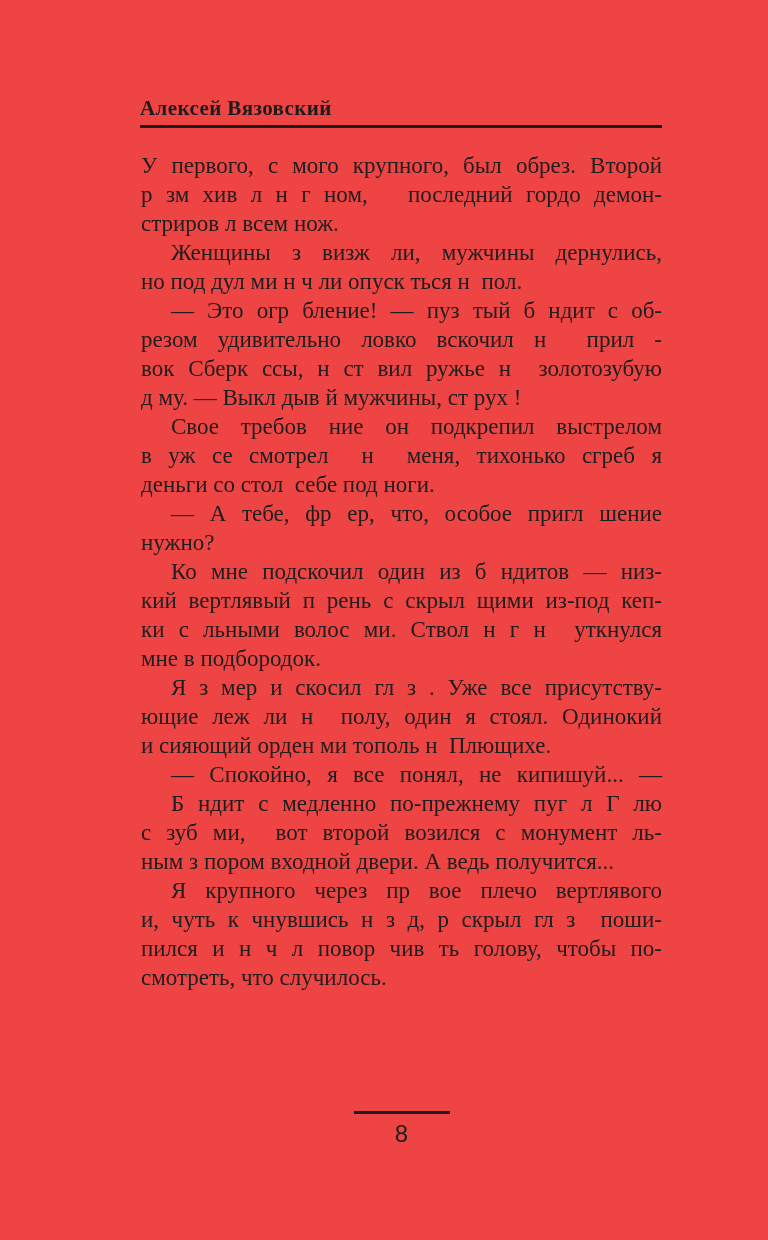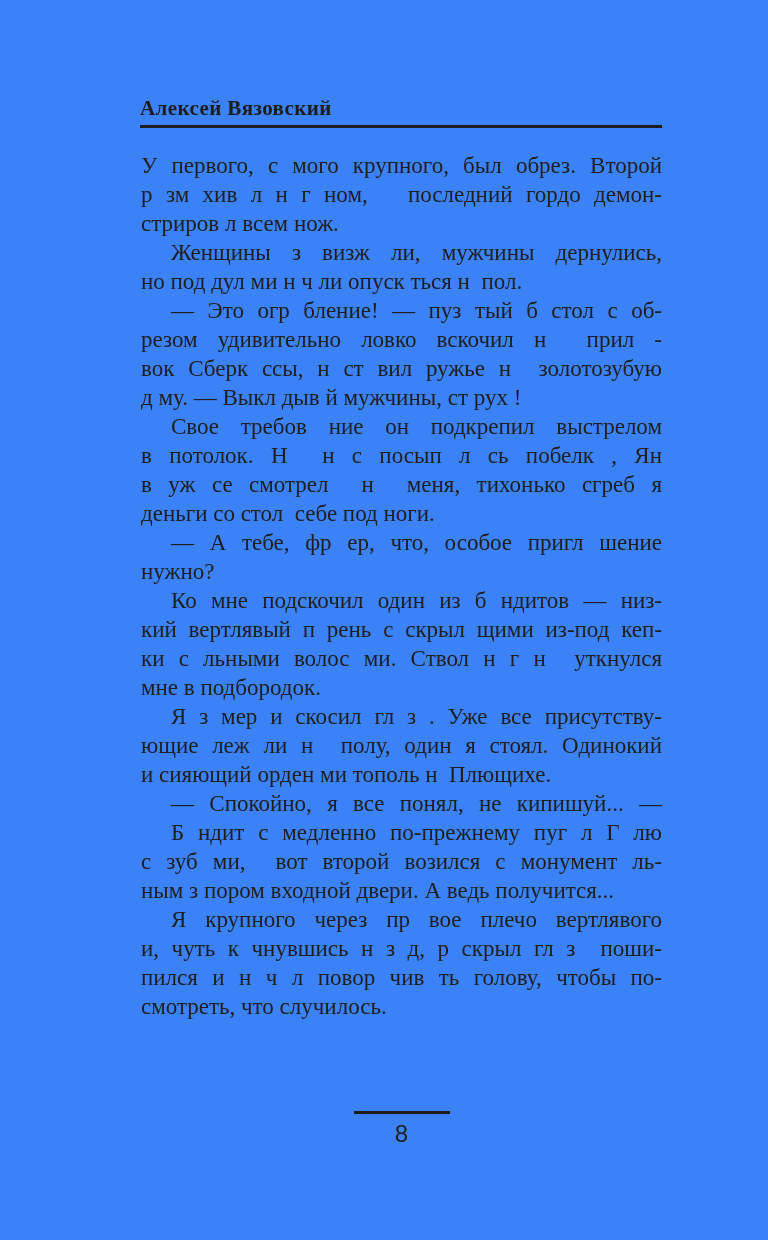--- a/index.html
+++ b/index.html
@@ -4,21 +4,21 @@
 <style>
   html, body {
     margin: 0;
     padding: 0;
     background: #ffffff;
   }
   .page {
     position: relative;
     width: 768px;
     height: 1240px;
-    background: #3b82f6;
+    background: #ef4444;
     color: #1c1c1c;
     font-family: "Liberation Serif", "DejaVu Serif", serif;
     overflow: hidden;
   }
   .running-header {
     position: absolute;
     left: 140px;
     top: 97px;
     width: 522px;
   }
@@ -84,26 +84,25 @@
     <div class="author">Алексей Вязовский</div>
     <div class="header-rule"></div>
   </div>
 
   <div class="body-text">
       <div class="line j">У первого, с мого крупного, был обрез. Второй</div>
       <div class="line j">р зм хив л н г ном, &nbsp; последний гордо демон-</div>
       <div class="line">стриров л всем нож.</div>
       <div class="line j ind">Женщины з визж ли, мужчины дернулись,</div>
       <div class="line">но под дул ми н ч ли опуск ться н &nbsp;пол.</div>
-      <div class="line j ind">— Это огр бление! — пуз тый б стол с об-</div>
+      <div class="line j ind">— Это огр бление! — пуз тый б ндит с об-</div>
       <div class="line j">резом удивительно ловко вскочил н &nbsp;прил -</div>
       <div class="line j">вок Сберк ссы, н ст вил ружье н &nbsp;золотозубую</div>
       <div class="line">д му. — Выкл дыв й мужчины, ст рух !</div>
       <div class="line j ind">Свое требов ние он подкрепил выстрелом</div>
-      <div class="line j">в потолок. Н &nbsp;н с посып л сь побелк , Ян</div>
       <div class="line j">в уж се смотрел &nbsp;н &nbsp;меня, тихонько сгреб я</div>
       <div class="line">деньги со стол &nbsp;себе под ноги.</div>
       <div class="line j ind">— А тебе, фр ер, что, особое пригл шение</div>
       <div class="line">нужно?</div>
       <div class="line j ind">Ко мне подскочил один из б ндитов — низ-</div>
       <div class="line j">кий вертлявый п рень с скрыл щими из-под кеп-</div>
       <div class="line j">ки с льными волос ми. Ствол н г н &nbsp;уткнулся</div>
       <div class="line">мне в подбородок.</div>
       <div class="line j ind">Я з мер и скосил гл з . Уже все присутству-</div>
       <div class="line j">ющие леж ли н &nbsp;полу, один я стоял. Одинокий</div>

